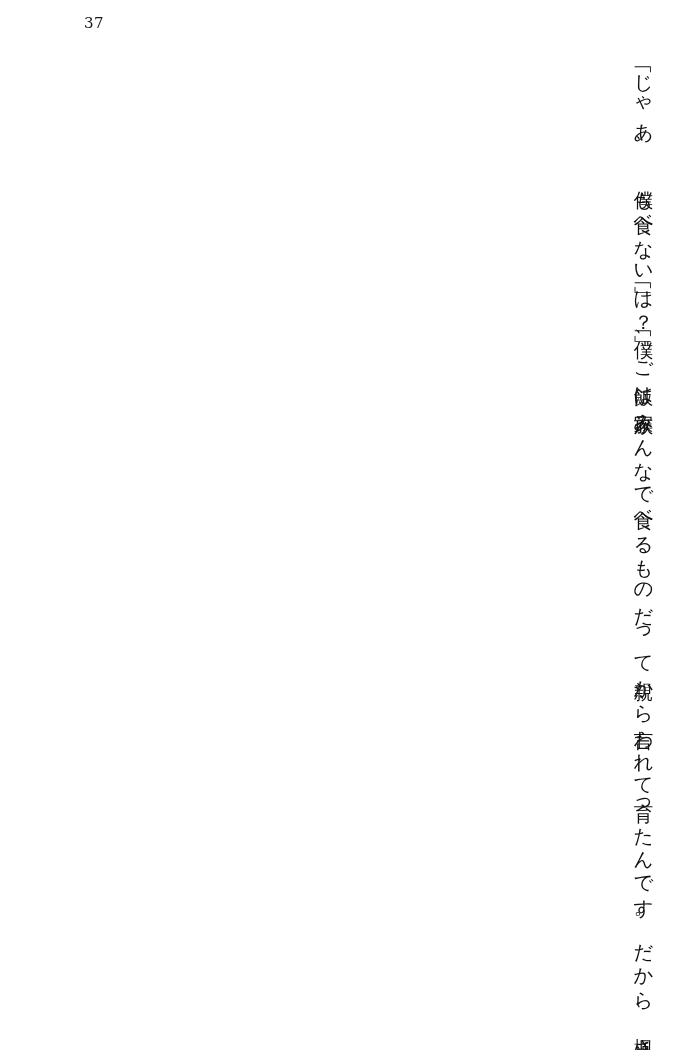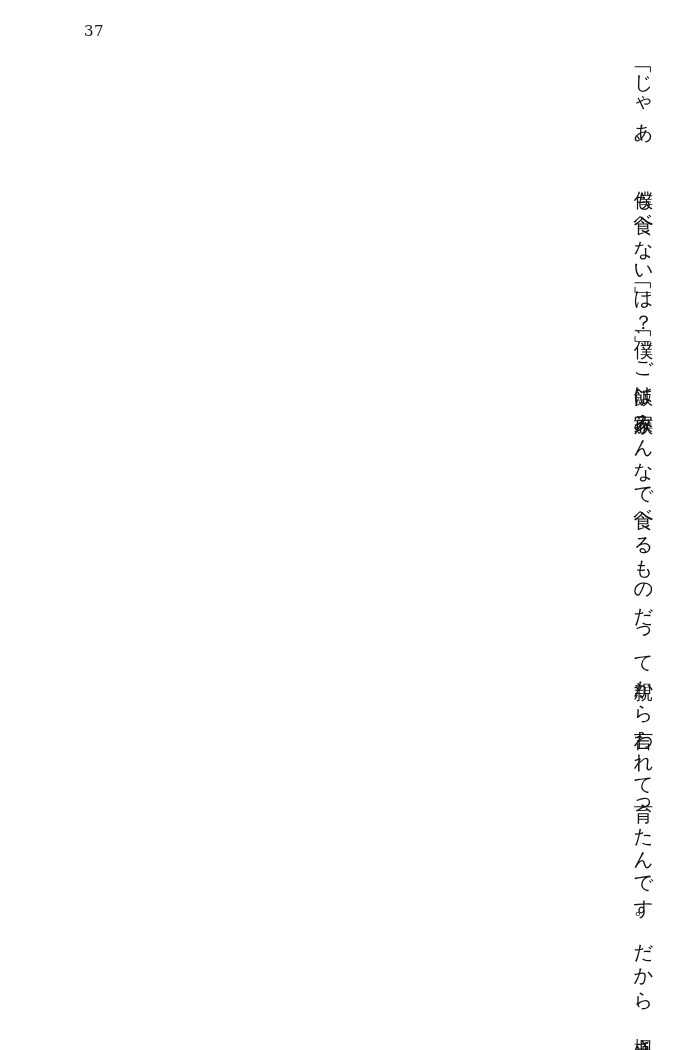--- a/index.html
+++ b/index.html
@@ -16,21 +16,21 @@
   }
   #page {
     position: relative;
     width: 693px;
     height: 1050px;
     background: #ffffff;
   }
   
   #page-number {
     position: absolute;
-    top: 22px;
+    top: 14px;
     left: 84px;
     font-size: 15px;
     letter-spacing: 0.5px;
     color: #1a1a1a;
     font-family: "DejaVu Serif", "Liberation Serif", serif;
   }
   
   #text-block {
     position: absolute;
     top: 60px;

